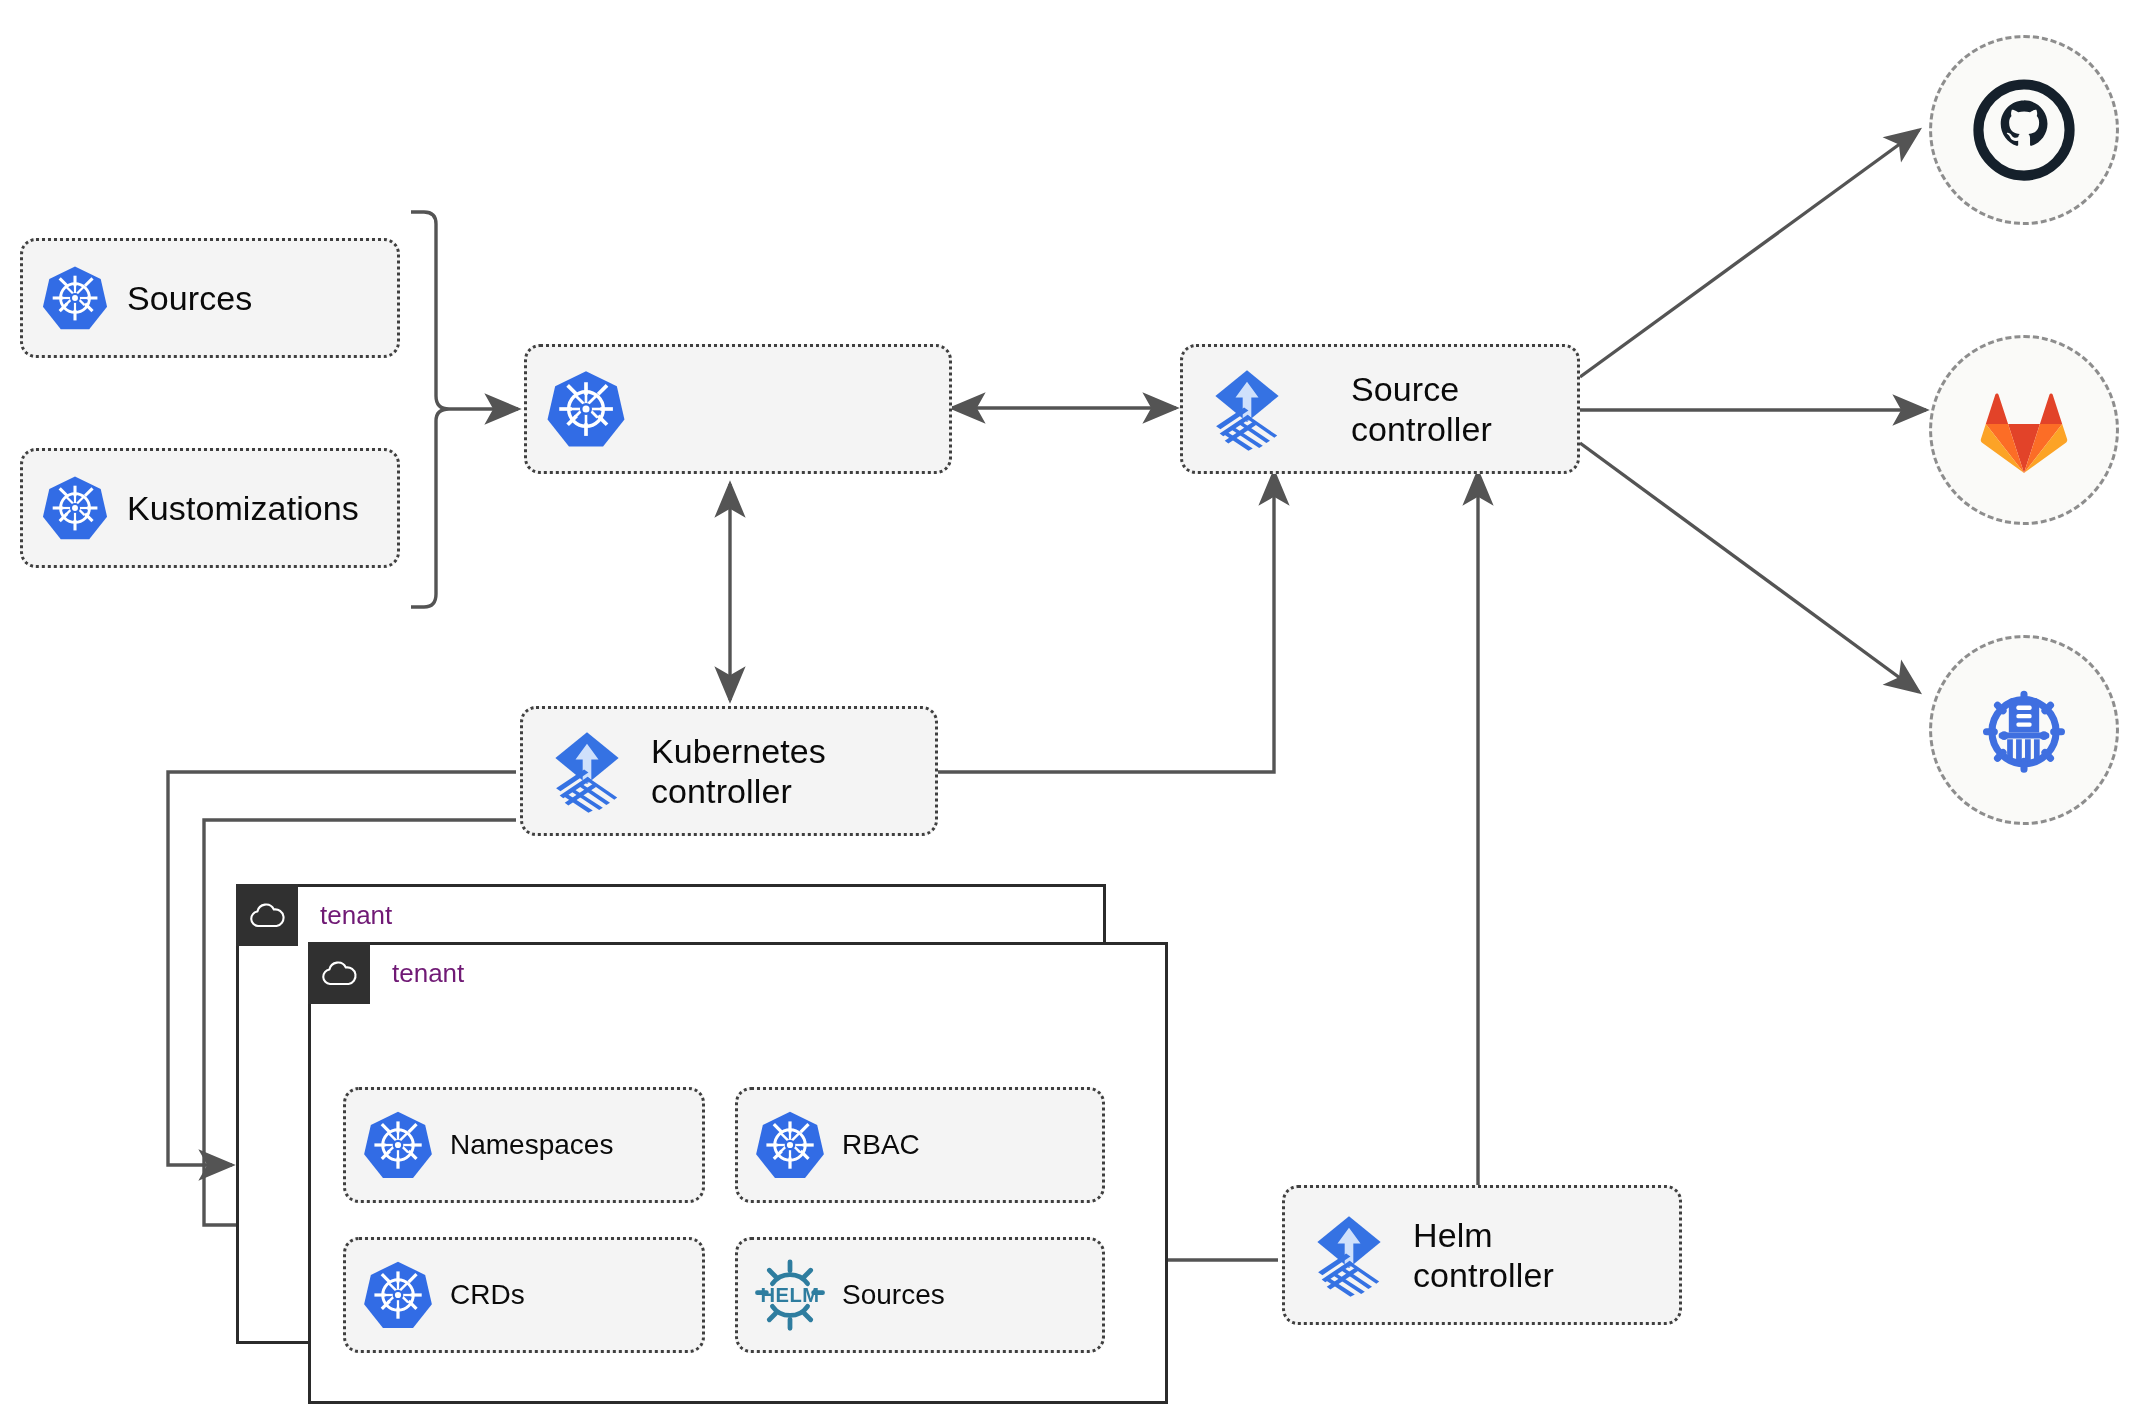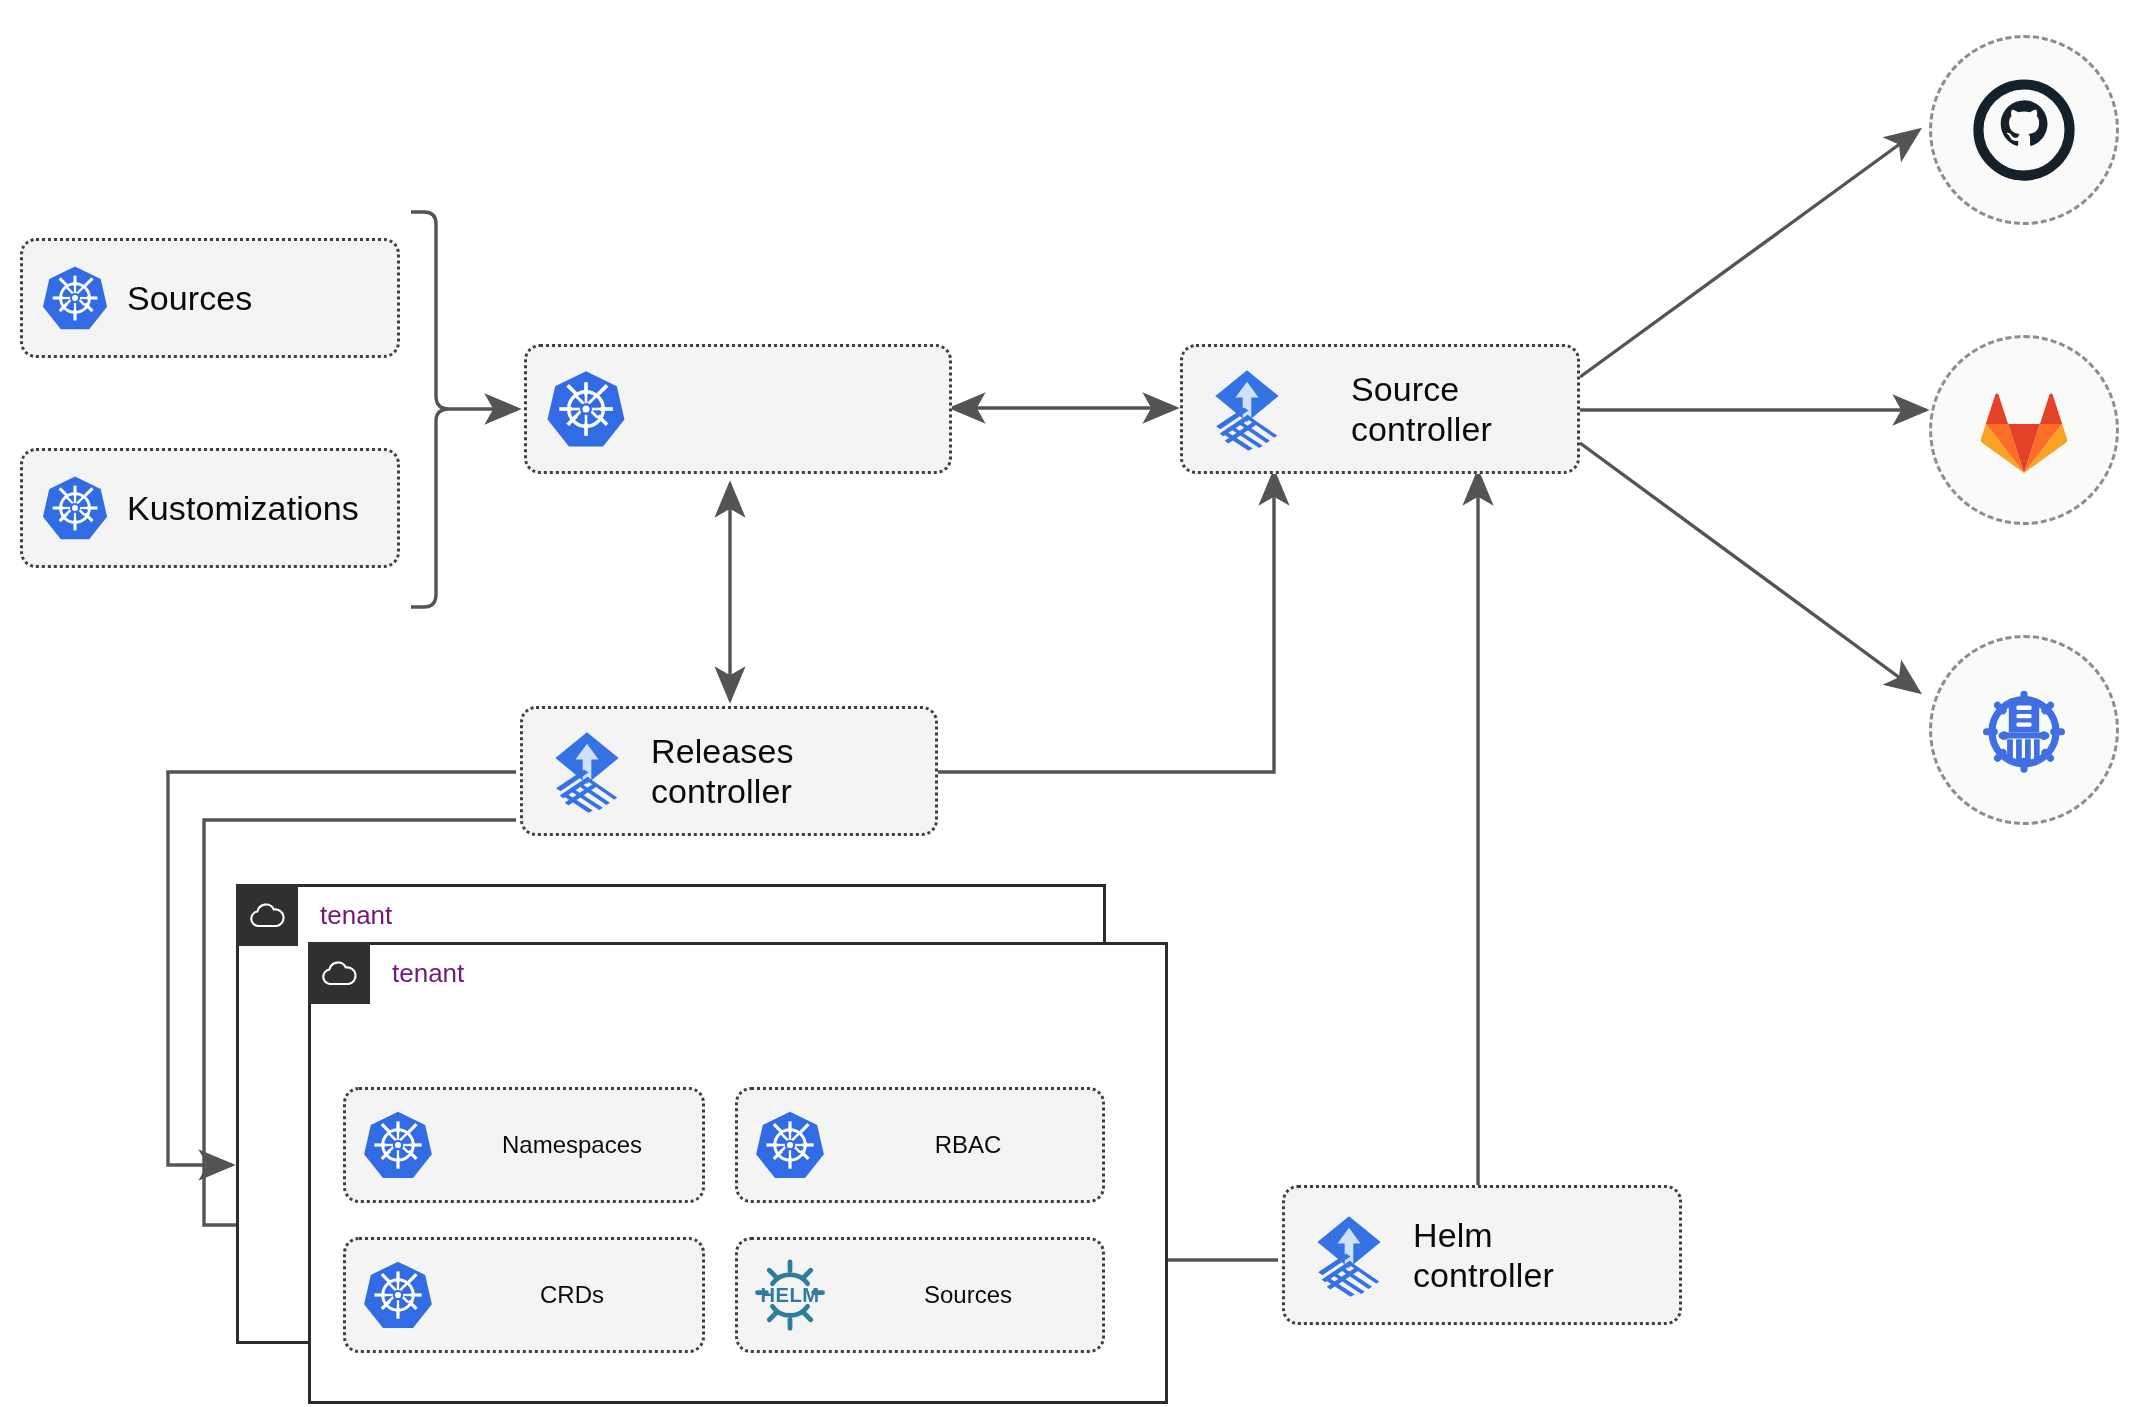--- a/index.html
+++ b/index.html
@@ -58,21 +58,21 @@
   }
   .tenant .tab .tabtxt{
     color:#701a75;font-size:26px;padding-left:22px;white-space:nowrap;
   }
   .chip{
     position:absolute;box-sizing:border-box;
     background:#f4f4f4;border:3px dotted #3f3f3f;border-radius:16px;
     display:flex;align-items:center;z-index:5;
   }
   .chip .ico{flex:0 0 auto;display:flex;align-items:center;justify-content:center;}
-  .chip .lbl{flex:1 1 auto;text-align:center;font-size:24px;color:#0a0a0a;padding-right:8px;}
+  .chip .lbl{flex:1 1 auto;text-align:left;font-size:28px;color:#0a0a0a;padding-right:8px;}
   svg{display:block;}
 </style>
 </head>
 <body>
 
 <div id="stage">
 
   <svg id="wires" viewBox="0 0 2144 1407" width="2144" height="1407" aria-hidden="true">
     <defs>
       <marker id="ah" markerWidth="13" markerHeight="13" refX="10.5" refY="5.2" orient="auto" markerUnits="strokeWidth">
@@ -230,21 +230,21 @@
           <path d="M32 36 L53 50.5 L51 52 L31.5 38.5 Z"></path>
           <path d="M27 40 L48 54 L45.5 55.6 L25 41.6 Z"></path>
           <path d="M22 44 L43 57.6 L40.5 59.2 L20 45.6 Z"></path>
           <path d="M17.5 47.5 L36 59.5 L33 61 L15 49 Z"></path>
           <path d="M10.5 44 L30 31 L33 33 L13.5 46 Z"></path>
           <path d="M13 49 L32.5 36 L35 38 L15.5 51 Z"></path>
           <path d="M16.5 54 L36 41 L38.5 43 L19 56 Z"></path>
         </g>
       </svg>
     </span>
-    <span class="lbl">Releases
+    <span class="lbl">Kubernetes
 controller</span>
   </div>
 
   <div class="node" style="left:1282px;top:1185px;width:400px;height:140px;">
     <span class="ico" style="width:128px;">
       <svg width="92" height="92" viewBox="0 0 64 64">
         <path d="M32 5 L54 23 L32 41 L10 23 Z" fill="#3572e3"></path>
         <path d="M32 13 L40 24 L35 24 L35 40 L29 40 L29 24 L24 24 Z" fill="#cfe0fb"></path>
         <g fill="#3572e3">
           <path d="M32 36 L53 50.5 L51 52 L31.5 38.5 Z"></path>

